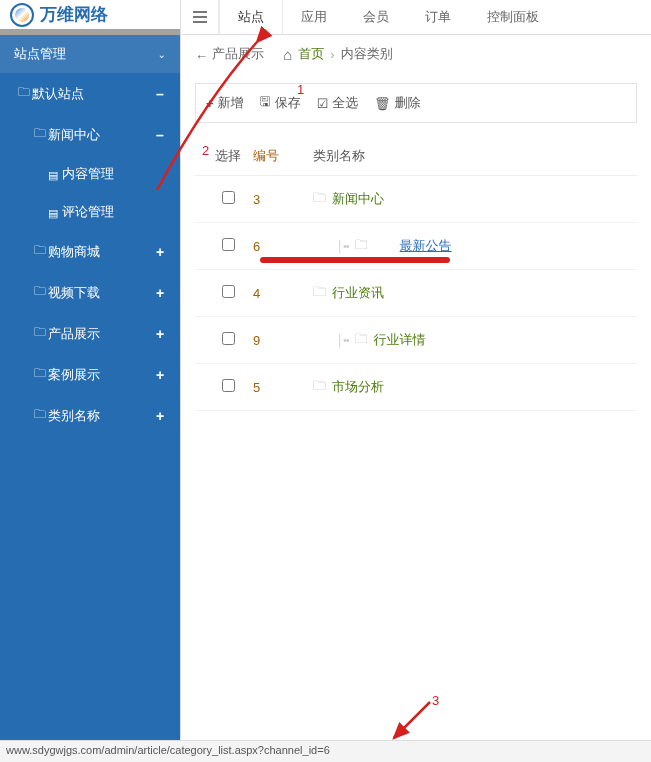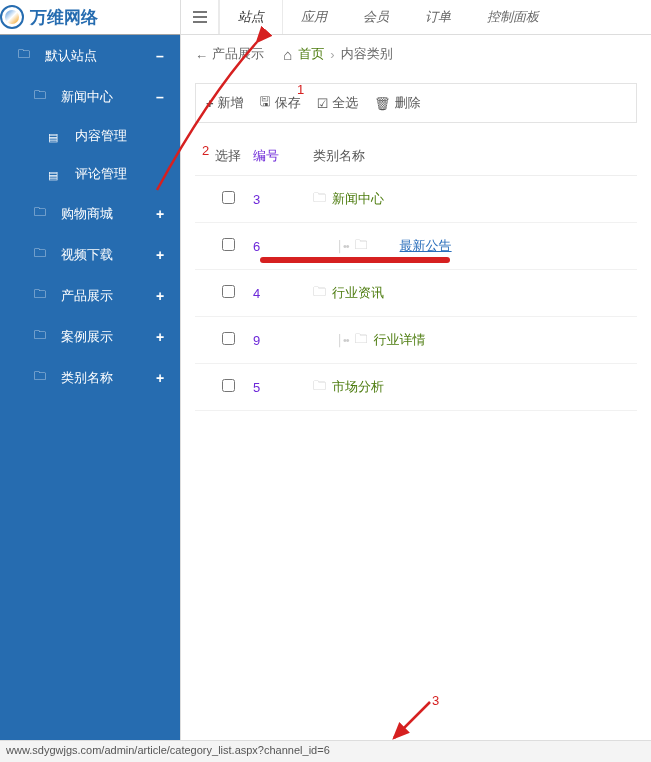--- a/index.html
+++ b/index.html
@@ -1,41 +1,41 @@
 <!DOCTYPE html>
 <html><head>
 <meta charset="utf-8">
 <style>
 * { box-sizing: border-box; margin: 0; padding: 0; }
 body { font-family: "Microsoft YaHei", Arial, sans-serif; font-size: 13px; color: #333; background: #fff; width: 651px; height: 762px; overflow: hidden; position: relative; }
 
 .layout { display: flex; height: 100%; }
 
 .sidebar { width: 180px; background: #266cb0; color: #fff; display: flex; flex-direction: column; }
-.logo { background: #fff; height: 35px; display: flex; align-items: center; padding: 0 0; font-weight: bold; color: #266cb0; font-size: 17px; border-bottom: 1px solid #a3a3a3; }
+.logo { background: #fff; height: 35px; display: flex; align-items: center; padding: 0 10px; font-weight: bold; color: #266cb0; font-size: 17px; border-bottom: 6px solid #a3a3a3; }
 .logo-icon { width: 24px; height: 24px; border-radius: 50%; border: 2px solid #266cb0; margin-right: 6px; position: relative; }
 .logo-icon::before { content: ""; position: absolute; inset: 3px; border-radius: 50%; background: linear-gradient(135deg,#4a90d9 0%,#fff 50%,#f39c12 100%); }
 
 .section-header { padding: 10px 14px; background: #3b7ab7; font-size: 13px; display: flex; align-items: center; justify-content: space-between; cursor: pointer; }
 .chev { font-size: 10px; opacity: .9; }
 
 .tree-item { padding: 10px 14px; display: flex; align-items: center; justify-content: space-between; cursor: pointer; font-size: 13px; }
-.tree-item .lbl { display: flex; align-items: center; gap: 15px; }
+.tree-item .lbl { display: flex; align-items: center; gap: 2px; }
 .tree-item.level1 { padding-left: 18px; }
 .tree-item.level2 { padding-left: 34px; }
 .tree-item.level3 { padding-left: 48px; align-items: center; }
 .tree-item.active { background: #0aa1d6; }
 .plusminus { font-weight: bold; font-size: 14px; width: 12px; text-align: center; }
 
 .fi { display:inline-block; width:12px; }
 .fi-folder::before { content:"\1F5C0"; font-size:12px; }
 .fi-doc::before { content:"\25A4"; font-size:11px; }
 
 .main { flex: 1; display: flex; flex-direction: column; border-left: 1px solid #ddd; }
-.topnav { height: 35px; display: flex; align-items: stretch; border-bottom: 1px solid #ddd; font-style: italic; }
+.topnav { height: 35px; display: flex; align-items: stretch; border-bottom: 1px solid #ddd; }
 .ham { width: 38px; display: flex; align-items: center; justify-content: center; border-right: 1px solid #eaeaea; cursor: pointer; color: #777; }
 .ham svg { width: 14px; height: 14px; }
 .navtab { padding: 0 18px; display: flex; align-items: center; color: #666; font-size: 13px; cursor: pointer; }
 .navtab.active { border-left: 1px solid #eaeaea; border-right: 1px solid #eaeaea; color: #333; }
 
 .crumbs { padding: 10px 14px; color: #666; display: flex; align-items: center; gap: 6px; font-size: 13px; }
 .crumbs .back { display:flex; align-items:center; gap:4px; cursor:pointer; }
 .crumbs .sep { color:#aaa; }
 .home-icon::before { content:"\2302"; font-size:15px; color:#555; }
 
@@ -44,21 +44,21 @@
 .ico::before { font-size:13px; }
 .ico-plus::before { content:"+"; font-weight:bold; }
 .ico-save::before { content:"\1F5AB"; }
 .ico-check::before { content:"\2611"; }
 .ico-trash::before { content:"\1F5D1"; }
 
 .grid { margin: 14px; }
 .grid-head { display:flex; padding: 10px 8px; color:#555; font-size:13px; border-bottom:1px solid #eee; }
 .grid-row { display:flex; align-items:center; padding: 12px 8px; border-bottom:1px solid #f1f1f1; font-size:13px; }
 .col-sel { width:50px; text-align:center; }
-.col-id { width:60px; color:#6d28d9; }
+.col-id { width:60px; color:#a16207; }
 .col-name { flex:1; display:flex; align-items:center; gap:6px; }
 .col-name.indent { padding-left: 24px; }
 .folder-ico { color:#bbb; }
 .folder-ico::before { content:"\1F5C0"; }
 .link { color:#4d7c0f; cursor:pointer; }
 .link-u { color:#2a6ebb; cursor:pointer; text-decoration:underline;margin-left:26px; }
 .dots { color:#ccc; font-size:11px; letter-spacing:-1px; }
 .dots::before { content:"\2502\2022\2022"; }
 
 .red-underline { position:absolute; height:6px; background:#d62020; border-radius:3px; }
@@ -71,20 +71,24 @@
 input[type=checkbox]{ width:13px; height:13px; }
 </style>
 </head>
 <body>
 
 <div class="layout">
   <aside class="sidebar">
     <div class="logo">
       <span class="logo-icon"></span>
       <span>万维网络</span>
+    </div>
+    <div class="section-header">
+      <span>站点管理</span>
+      <span class="chev">⌄</span>
     </div>
     <div id="tree">
         <div class="tree-item level1">
           <span class="lbl">
             <span class="fi fi-folder"></span>
             <span>默认站点</span>
           </span>
           <span class="plusminus">–</span>
         </div>
         <div class="tree-item level2">

